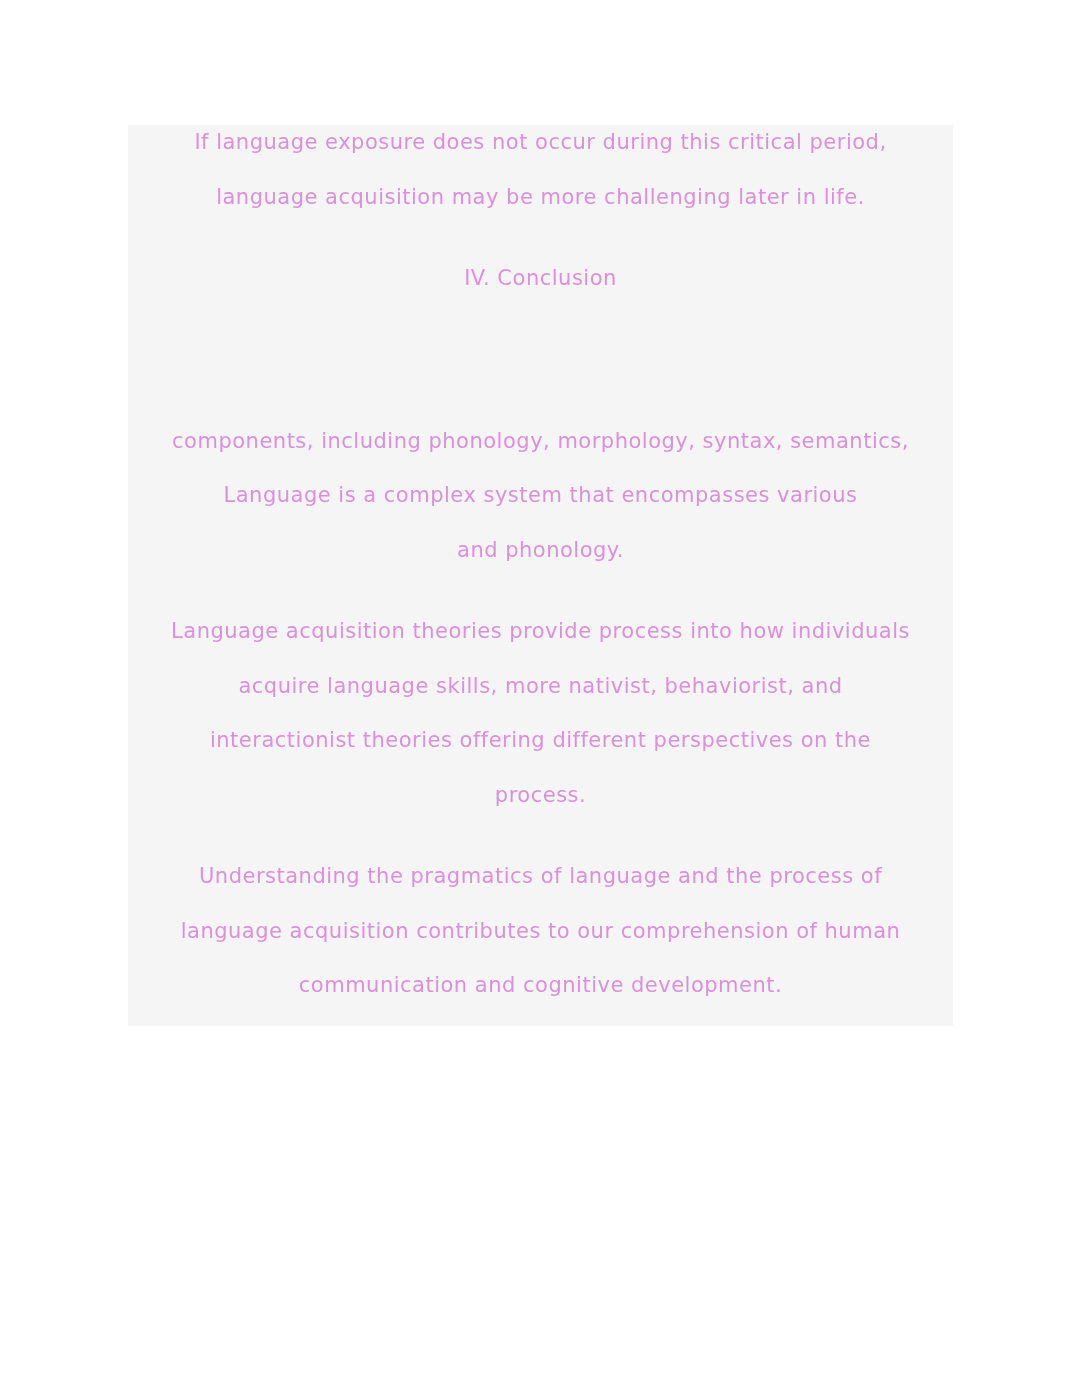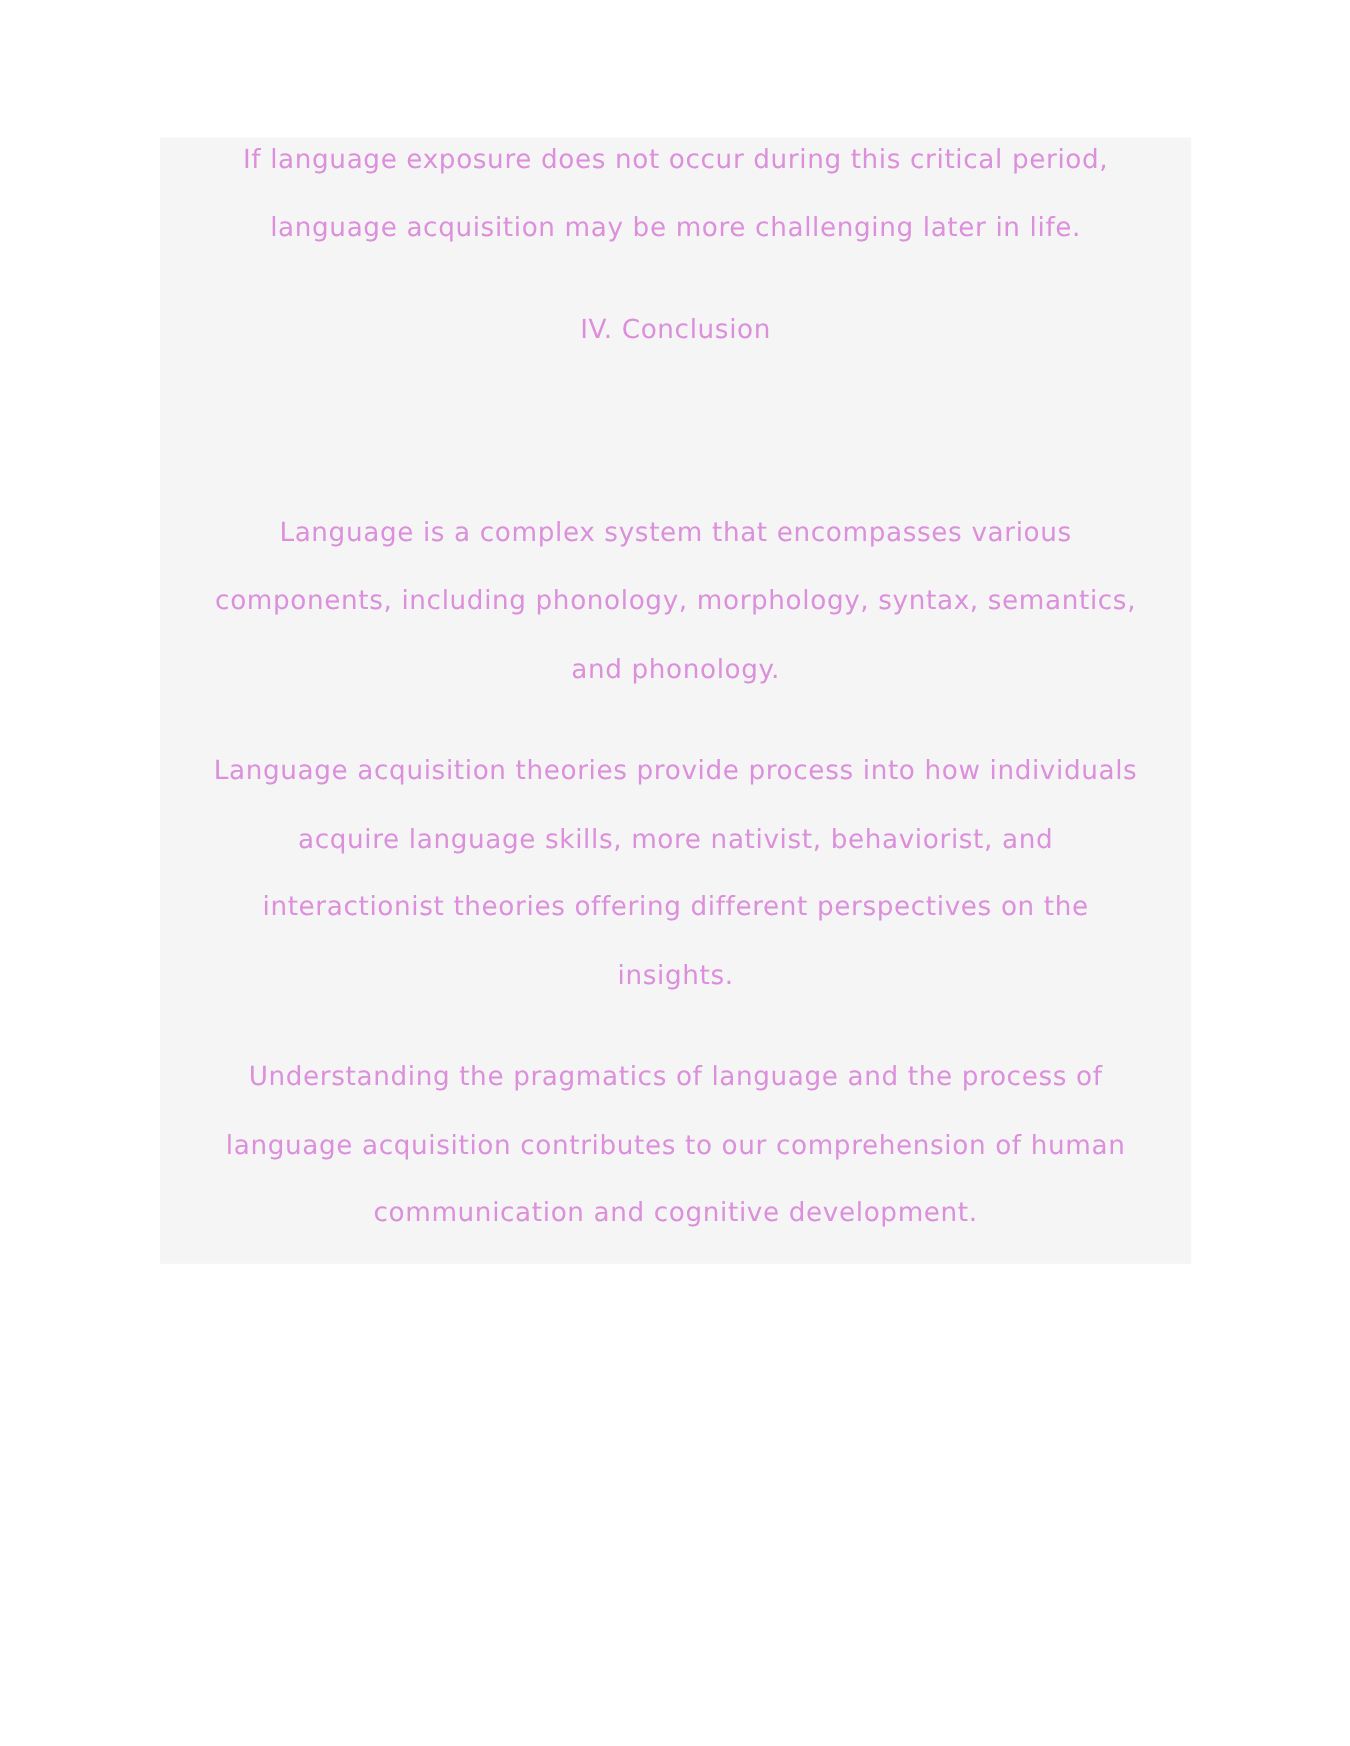--- a/index.html
+++ b/index.html
@@ -12,21 +12,21 @@
   }
   .page {
     position: relative;
     width: 1080px;
     height: 1397px;
     background: #ffffff;
   }
   .doc-panel {
     position: absolute;
     left: 128px;
-    top: 110px;
+    top: 125px;
     width: 825px;
     height: 901px;
     background: #f5f5f6;
     overflow: hidden;
   }
   .doc-content {
     margin-top: -10px;
     text-align: center;
     color: #dc8fdb;
     font-size: 21px;
@@ -50,30 +50,30 @@
         <div class="line">language acquisition may be more challenging later in life.</div>
       </div>
 
       <div class="paragraph">
         <div class="line">IV. Conclusion</div>
       </div>
 
       <div class="spacer"></div>
 
       <div class="paragraph">
+        <div class="line">components, including phonology, morphology, syntax, semantics,</div>
         <div class="line">Language is a complex system that encompasses various</div>
-        <div class="line">components, including phonology, morphology, syntax, semantics,</div>
         <div class="line">and phonology.</div>
       </div>
 
       <div class="paragraph">
         <div class="line">Language acquisition theories provide process into how individuals</div>
         <div class="line">acquire language skills, more nativist, behaviorist, and</div>
         <div class="line">interactionist theories offering different perspectives on the</div>
-        <div class="line">insights.</div>
+        <div class="line">process.</div>
       </div>
 
       <div class="paragraph">
         <div class="line">Understanding the pragmatics of language and the process of</div>
         <div class="line">language acquisition contributes to our comprehension of human</div>
         <div class="line">communication and cognitive development.</div>
       </div>
 
     </div>
   </div>

